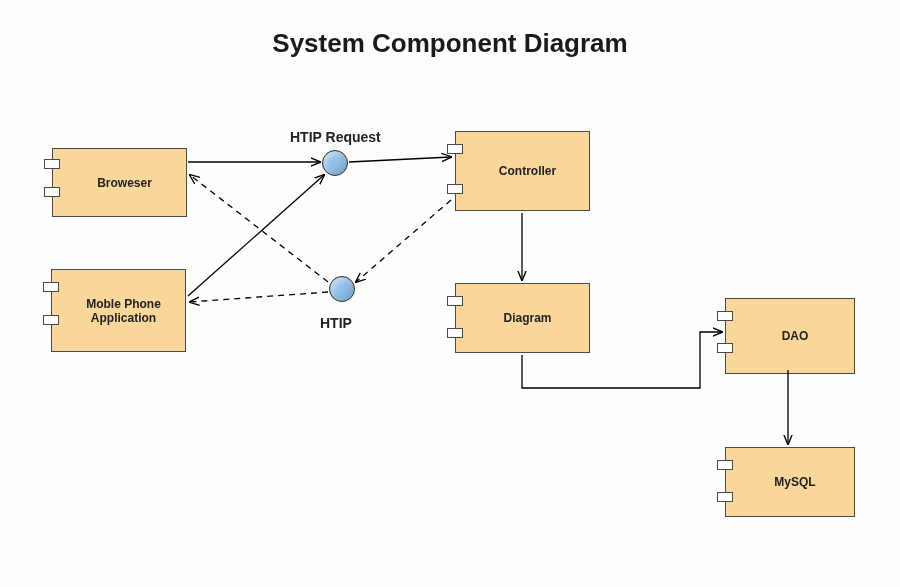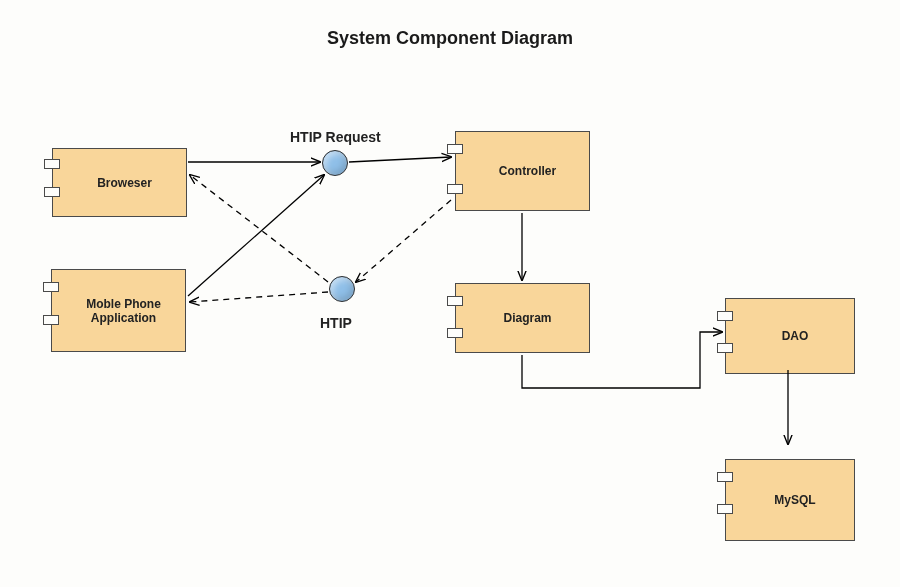--- a/index.html
+++ b/index.html
@@ -6,21 +6,21 @@
     body {
       width: 900px;
       height: 587px;
       background: #fdfdfb;
       font-family: Verdana, Arial, sans-serif;
       position: relative;
     }
     .title {
       text-align: center;
       font-weight: bold;
-      font-size: 18px;
+      font-size: 26px;
       color: #1a1a1a;
       padding-top: 28px;
     }
     .component {
       position: absolute;
       background: #f9d69a;
       border: 1.5px solid #4a4a4a;
       display: flex;
       align-items: center;
       justify-content: center;
@@ -107,21 +107,21 @@
 </div>
 
 <div class="component" style="left:725px; top:298px; width:130px; height:76px;">
   <div class="tabs">
     <div class="tab" style="top:12px;"></div>
     <div class="tab" style="top:44px;"></div>
   </div>
   <span>DAO</span>
 </div>
 
-<div class="component" style="left:725px; top:459px; width:130px; height:82px;">
+<div class="component" style="left:725px; top:447px; width:130px; height:70px;">
   <div class="tabs">
     <div class="tab" style="top:12px;"></div>
     <div class="tab" style="top:44px;"></div>
   </div>
   <span>MySQL</span>
 </div>
 
 <div class="circle" style="left:322px; top:150px; width:26px; height:26px;"></div>
 <div class="circle-label" style="left:290px; top:129px;">HTIP Request</div>
 

